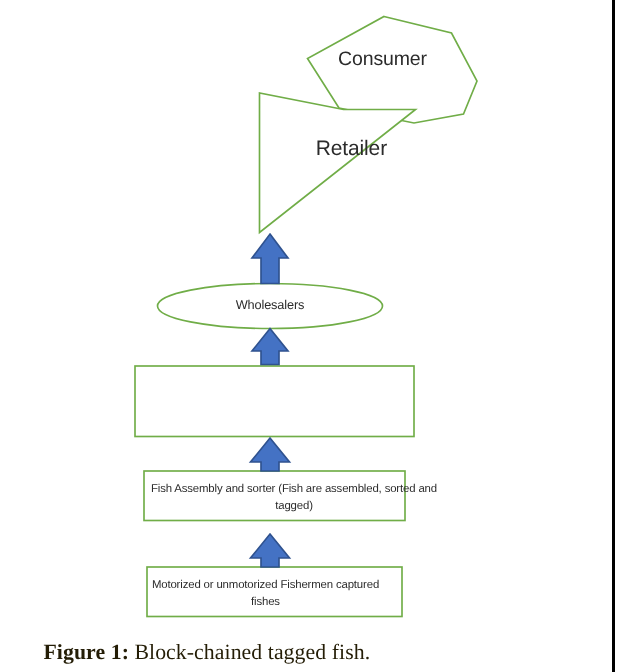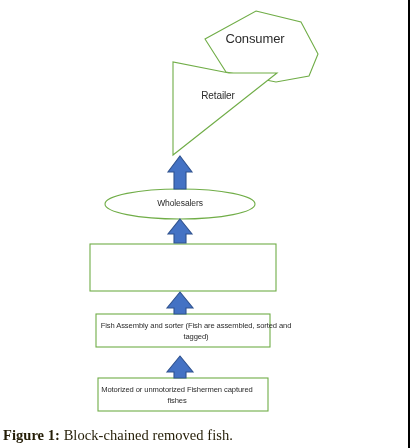--- a/index.html
+++ b/index.html
@@ -49,21 +49,22 @@
   .label-consumer {
     left: 205px;
     top: 31px;
     width: 100px;
     font-size: 13px;
   }
   .label-retailer {
     left: 178px;
     top: 90px;
     width: 80px;
-    font-size: 10px;
+    font-size: 14px;
+    text-align: right;
   }
   .label-wholesalers {
     left: 130px;
     top: 198px;
     width: 100px;
     font-size: 8.5px;
   }
   .label-processor {
     left: 92px;
     top: 250px;
@@ -90,20 +91,21 @@
     left: 3px;
     top: 427px;
     font-family: "Liberation Serif", serif;
     font-size: 14.5px;
     color: #241d06;
     letter-spacing: 0.05px;
     white-space: nowrap;
   }
   .caption .caption-prefix {
     font-weight: bold;
+    margin-left: 26px;
   }
 </style>
 </head>
 <body>
 
 <div id="figure-root">
 
   <div class="page-rule"></div>
 
   <div class="diagram-canvas">
@@ -136,16 +138,16 @@
   <div class="node-label label-retailer">Retailer</div>
 
   <div class="node-label label-wholesalers">Wholesalers</div>
 
 
   <div class="node-label label-assembly">Fish Assembly and sorter (Fish are assembled, sorted and tagged)</div>
 
   <div class="node-label label-fishermen">Motorized or unmotorized Fishermen captured fishes</div>
 
   <div class="caption">
-    <span class="caption-prefix">Figure 1:</span><span> Block-chained removed fish.</span>
+    <span class="caption-prefix">Figure 1:</span><span> Block-chained tagged fish.</span>
   </div>
 
 </div>
 
 </body></html>

